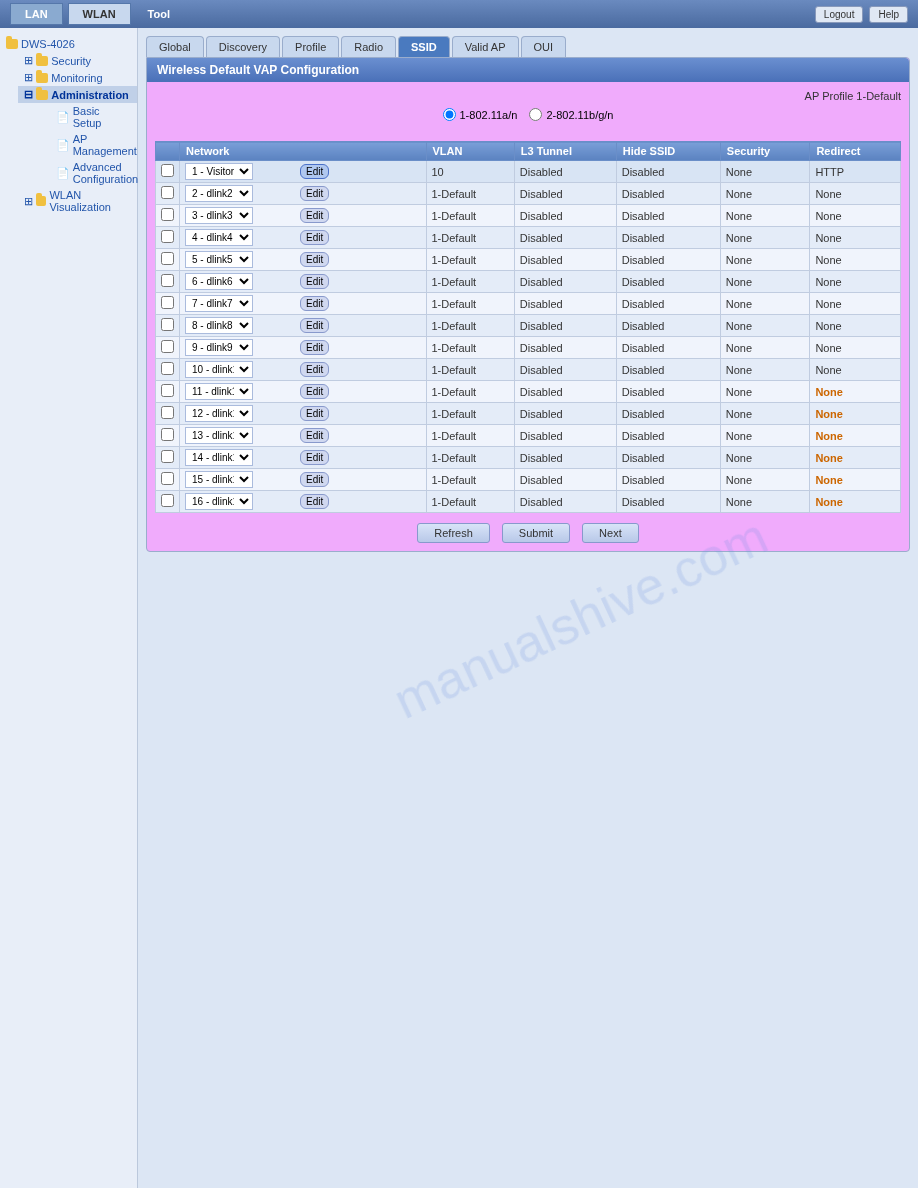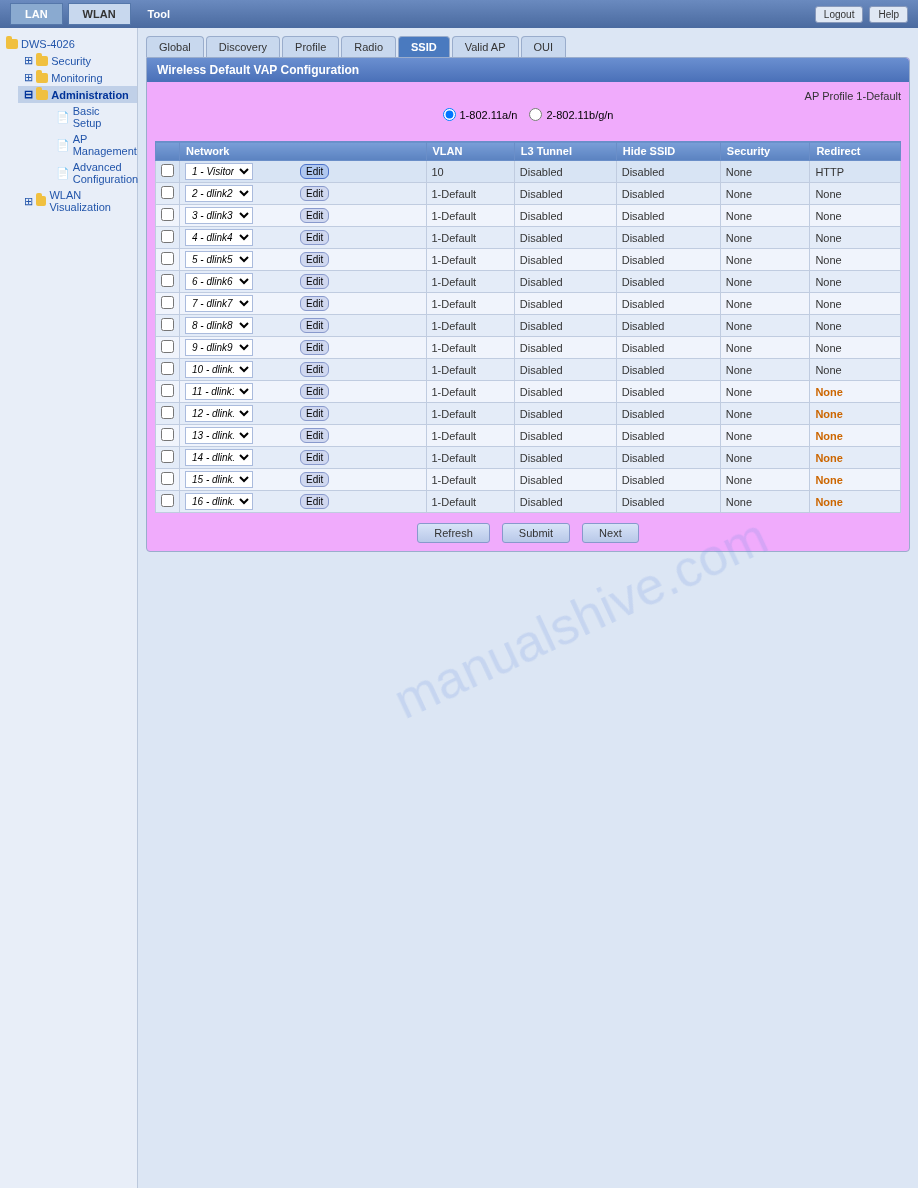--- a/index.html
+++ b/index.html
@@ -187,21 +187,20 @@
       display: flex;
       align-items: center;
       gap: 3px;
     }
     .network-select {
       font-size: 10px;
       padding: 1px 2px;
       border: 1px solid #aabbdd;
       background: #fff;
       width: 68px;
-      font-style: italic;
     }
     .edit-btn {
       font-size: 10px;
       padding: 1px 5px;
       background: #d0d8f0;
       border: 1px solid #8899cc;
       cursor: pointer;
       border-radius: 6px;
       margin-left: 44px;
     }

